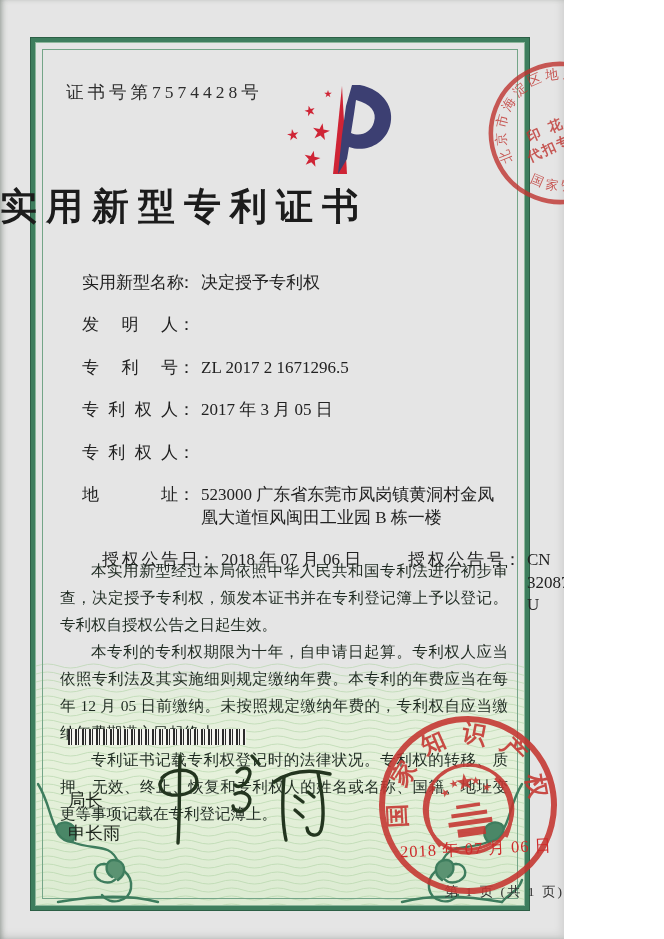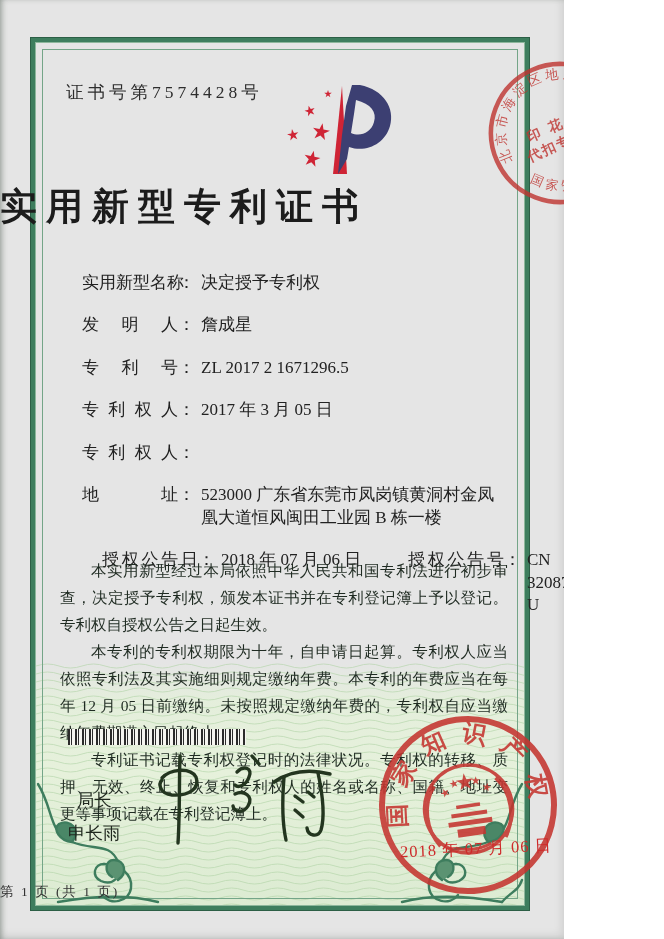--- a/index.html
+++ b/index.html
@@ -26,30 +26,30 @@
   .fcolon{flex:0 0 auto;margin-right:6px;}
   .fvalue{flex:1;}
   .fpair{display:flex;align-items:flex-start;}
   .fpair-first{flex:0 0 306px;margin-left:20px;}
   .body-text{position:absolute;left:60px;right:56px;top:558px;z-index:4;font-size:15.5px;
     line-height:1.74;color:#1f2b22;text-align:justify;}
   .body-text p{margin:0;text-indent:2em;}
   .barcode{position:absolute;left:68px;top:729px;width:178px;height:16px;z-index:4;
     background:repeating-linear-gradient(90deg,#2b2b2b 0 2px,#f5f5f0 2px 3px,#2b2b2b 3px 4px,#f5f5f0 4px 7px,#2b2b2b 7px 9px,#f5f5f0 9px 10px,#2b2b2b 10px 11px,#f5f5f0 11px 14px);}
   .signer{position:absolute;left:68px;top:784px;z-index:4;font-family:"Liberation Sans","DejaVu Sans",sans-serif;
-    font-size:17.5px;color:#20281f;line-height:1.9;text-align:center;}
+    font-size:17.5px;color:#20281f;line-height:1.9;}
   .signature-svg{position:absolute;left:132px;top:744px;width:232px;height:108px;z-index:5;}
   .agency-seal{position:absolute;left:375px;top:712px;width:186px;height:186px;z-index:5;opacity:.88;
     transform:rotate(-8deg);}
   .seal-date{position:absolute;left:400px;top:838px;z-index:6;color:#ce2a2a;font-size:16.5px;
     letter-spacing:1px;transform:rotate(-2.5deg);white-space:nowrap;}
   .tax-stamp{position:absolute;left:487px;top:60px;width:146px;height:146px;z-index:5;opacity:.8;
     transform:rotate(-24deg);}
   .logo{position:absolute;left:276px;top:80px;width:132px;height:102px;z-index:4;}
-  .footer{position:absolute;left:0;right:0;top:883px;text-align:left;font-size:13.5px;
+  .footer{position:absolute;left:0;right:0;top:883px;text-align:right;font-size:13.5px;
     letter-spacing:2px;color:#333;z-index:4;}
   .corner{position:absolute;width:128px;height:128px;z-index:3;}
   .corner-br{right:38px;bottom:31px;}
   .corner-bl{left:34px;bottom:31px;transform:scaleX(-1);}
   text{font-family:"Liberation Serif","DejaVu Serif",serif;}
 </style>
 </head>
 <body>
 
 <div class="page">
@@ -126,21 +126,20 @@
 
   <div class="fields">
     <div class="frow">
       <span class="flabel">实用新型名称</span>
         <span class="fcolon">：</span>
         <span class="fvalue">决定授予专利权</span>
     </div>
     <div class="frow">
       <span class="flabel">发明人</span>
         <span class="fcolon">：</span>
-        <span class="fvalue">詹成星</span>
     </div>
     <div class="frow">
       <span class="flabel">专利号</span>
         <span class="fcolon">：</span>
         <span class="fvalue">ZL 2017 2 1671296.5</span>
     </div>
     <div class="frow">
       <span class="flabel">专利权人</span>
         <span class="fcolon">：</span>
         <span class="fvalue">2017 年 3 月 05 日</span>

